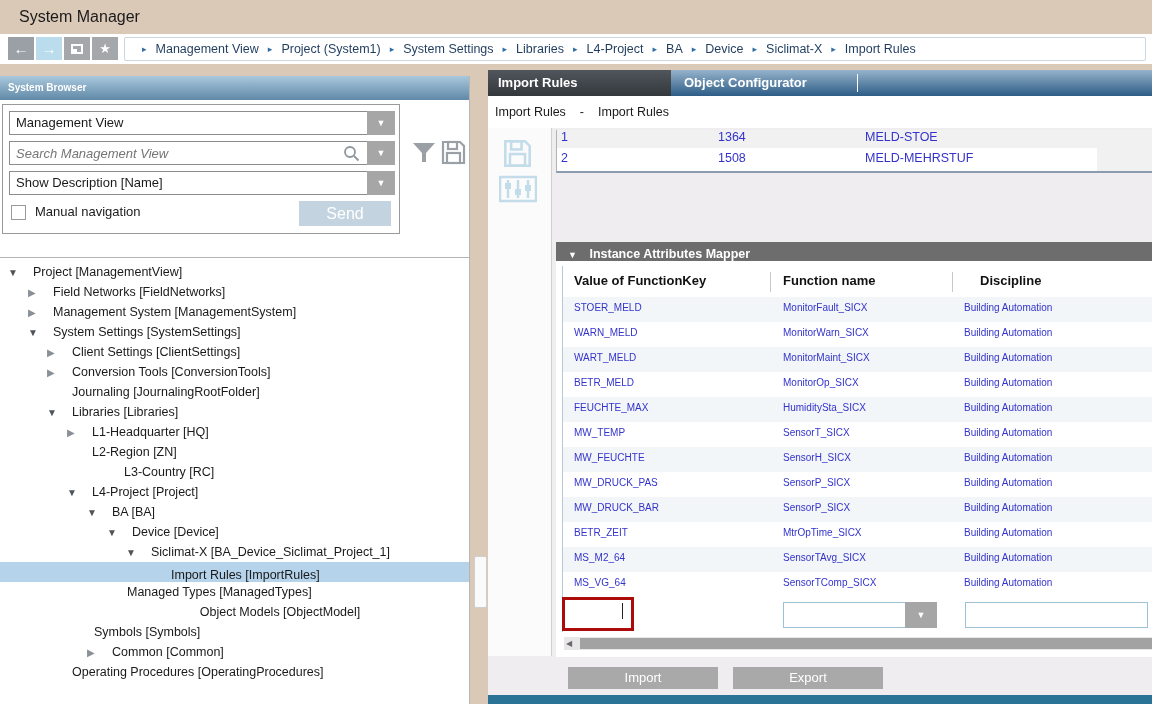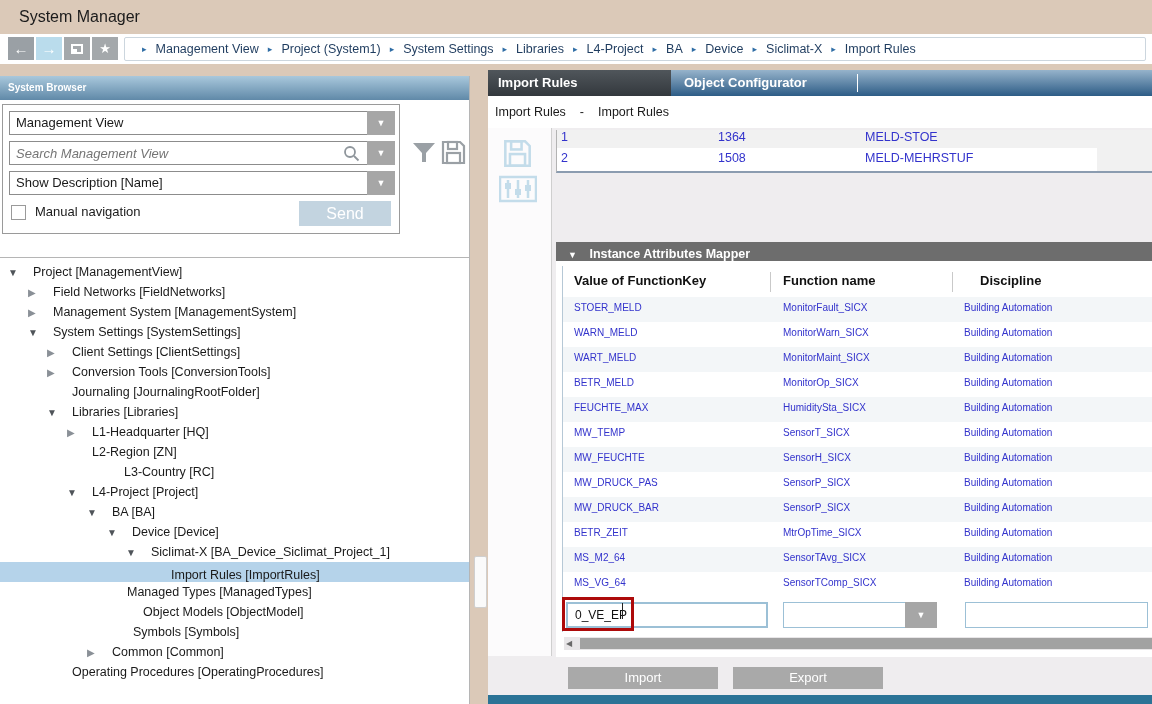--- a/index.html
+++ b/index.html
@@ -243,25 +243,25 @@
         <span class="tl">Siclimat-X [BA_Device_Siclimat_Project_1]</span>
       </div>
       <div class="tree-row selected" style="padding-left: 146px;">
         <span class="tw col"></span>
         <span class="tl">Import Rules [ImportRules]</span>
       </div>
       <div class="tree-row" style="padding-left: 102px;">
         <span class="tw col"></span>
         <span class="tl">Managed Types [ManagedTypes]</span>
       </div>
-      <div class="tree-row" style="padding-left: 118px;">
+      <div class="tree-row" style="padding-left: 66px; justify-content: center;">
         <span class="tw col"></span>
         <span class="tl">Object Models [ObjectModel]</span>
       </div>
-      <div class="tree-row" style="padding-left: 108px;">
+      <div class="tree-row" style="padding-left: 69px;">
         <span class="tw col"></span>
         <span class="tl">Symbols [Symbols]</span>
       </div>
       <div class="tree-row" style="padding-left: 87px;">
         <span class="tw col">▶</span>
         <span class="tl">Common [Common]</span>
       </div>
       <div class="tree-row" style="padding-left: 47px;">
         <span class="tw col"></span>
         <span class="tl">Operating Procedures [OperatingProcedures]</span>
@@ -385,21 +385,20 @@
           <span class="mc1">SensorTAvg_SICX</span>
           <span class="mc2">Building Automation</span>
         </div>
         <div class="mrow">
           <span class="mc0">MS_VG_64</span>
           <span class="mc1">SensorTComp_SICX</span>
           <span class="mc2">Building Automation</span>
         </div>
       </div>
 
-    <input id="newkey" class="newcell" value="0_VE_EP" style="">
     <div id="redbox">
         <div class="caret"></div>
       </div>
     <div id="newfn" class="newcell">
       <span class="combo-btn">▼</span>
     </div>
     <div id="newdis" class="newcell"></div>
 
     <div id="hscroll">
       <span id="hs-arrow">◀</span>

